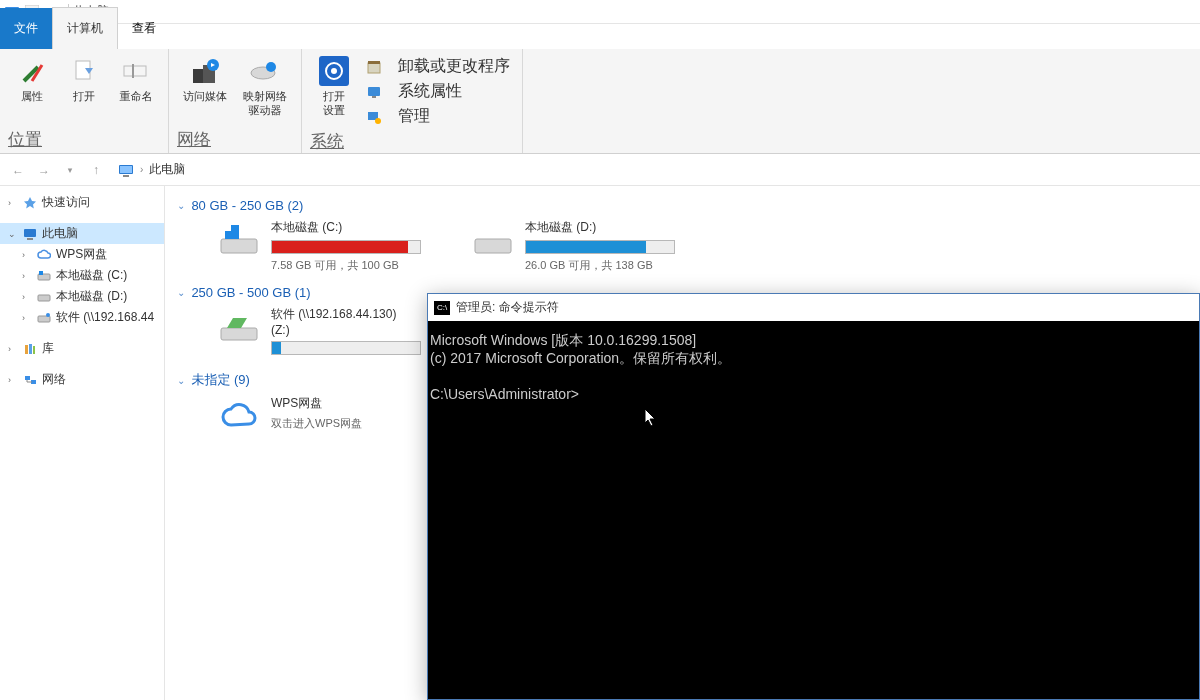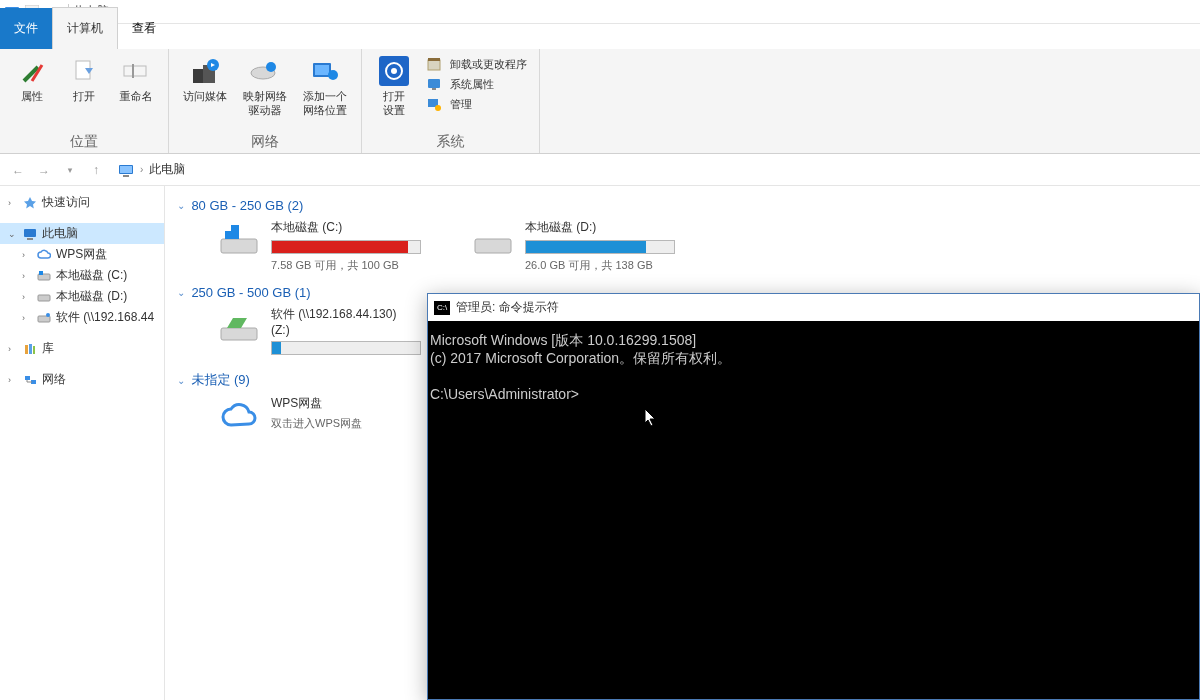--- a/index.html
+++ b/index.html
@@ -15,26 +15,26 @@
 .tabs { height:25px; display:flex; align-items:flex-end; background:#fff; }
 .tab { padding:12px 14px; font-size:12px; cursor:default; position:relative; }
 .tab.file { background:#1979ca; color:#fff; }
 .tab.active { background:#f5f5f5; border-top:1px solid #d0d0d0; border-left:1px solid #d0d0d0; border-right:1px solid #d0d0d0; }
 .tab.inactive { color:#000000; }
 
 
 .ribbon { height:105px; background:#f5f5f5; border-bottom:1px solid #d0d0d0; display:flex; }
 .rgroup { border-right:1px solid #d8d8d8; display:flex; flex-direction:column; padding:4px 8px 2px 8px; }
 .rgroup-items { flex:1; display:flex; align-items:flex-start; gap:4px; }
-.rgroup-label { text-align:center; font-size:14px; color:#666; padding-top:2px; }
+.rgroup-label { text-align:left; font-size:17px; color:#666; padding-top:2px;text-decoration:underline; }
 .rbtn-big { display:flex; flex-direction:column; align-items:center; width:48px; padding:2px; cursor:default; }
 .rbtn-big .ic { width:32px; height:32px; display:flex; align-items:center; justify-content:center; }
 .rbtn-big .lbl { font-size:11px; text-align:center; line-height:14px; margin-top:2px; }
 .rbtn-sm-col { display:flex; flex-direction:column; gap:2px; padding-top:2px; }
-.rbtn-sm { display:flex; align-items:center; gap:8px; padding:1px 4px; cursor:default; font-size:11px; }
+.rbtn-sm { display:flex; align-items:center; gap:16px; padding:1px 4px; cursor:default; font-size:16px; }
 .rbtn-sm .ic { width:16px; height:16px; display:flex; align-items:center; justify-content:center; }
 
 
 .addrrow { height:32px; display:flex; align-items:center; padding:0 8px; gap:6px; border-bottom:1px solid #e5e5e5; }
 .navbtn { width:20px; height:20px; display:flex; align-items:center; justify-content:center; color:#999; cursor:default; }
 .addrbox { flex:0 0 auto; display:flex; align-items:center; gap:6px; padding:2px 6px; }
 .crumb-sep { color:#888; font-size:10px; }
 
 
 .mainrow { display:flex; height:calc(700px - 24px - 25px - 105px - 32px); }
@@ -145,31 +145,20 @@
       <div class="rbtn-big" style="width:56px;">
         <span class="ic">
             <svg width="32" height="24">
               <ellipse cx="14" cy="14" rx="12" ry="6" fill="#d8d8d8" stroke="#aaa"></ellipse>
               <circle cx="22" cy="8" r="5" fill="#1e88e5"></circle>
             </svg>
           </span>
         <span class="lbl" style="white-space:pre;">映射网络
 驱动器</span>
       </div>
-      <div class="rbtn-big" style="width:56px;">
-        <span class="ic">
-            <svg width="32" height="24">
-              <rect x="4" y="4" width="18" height="14" rx="1" fill="#2a7ad1"></rect>
-              <rect x="6" y="6" width="14" height="10" fill="#6bb6ff"></rect>
-              <circle cx="24" cy="16" r="5" fill="#1e88e5"></circle>
-            </svg>
-          </span>
-        <span class="lbl" style="white-space:pre;">添加一个
-网络位置</span>
-      </div>
     </div>
     <div class="rgroup-label">网络</div>
   </div>
 
   <div class="rgroup">
     <div class="rgroup-items">
       <div class="rbtn-big">
         <span class="ic">
             <svg width="30" height="30">
               <rect width="30" height="30" rx="3" fill="#1e66c7"></rect>

